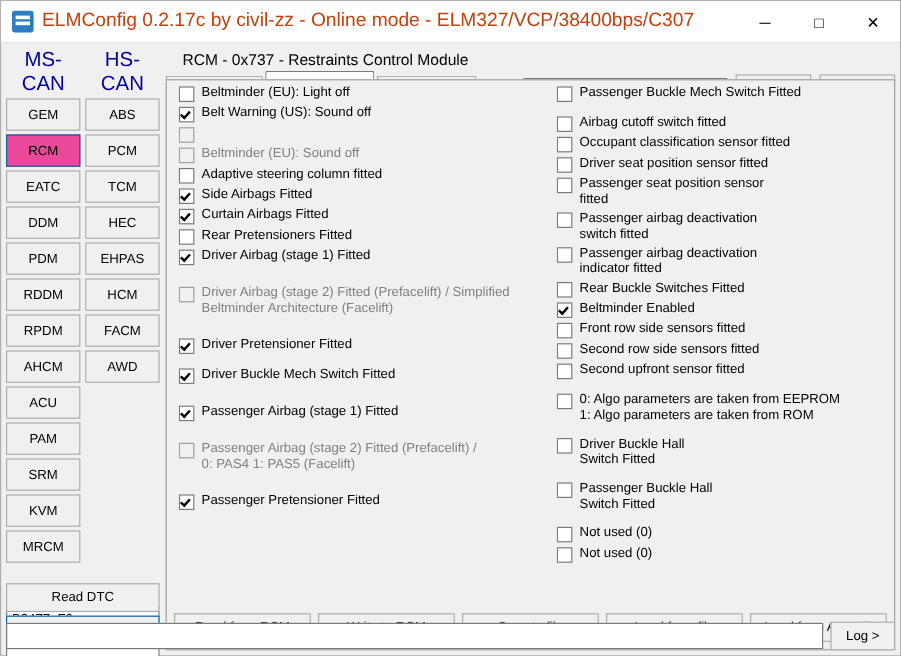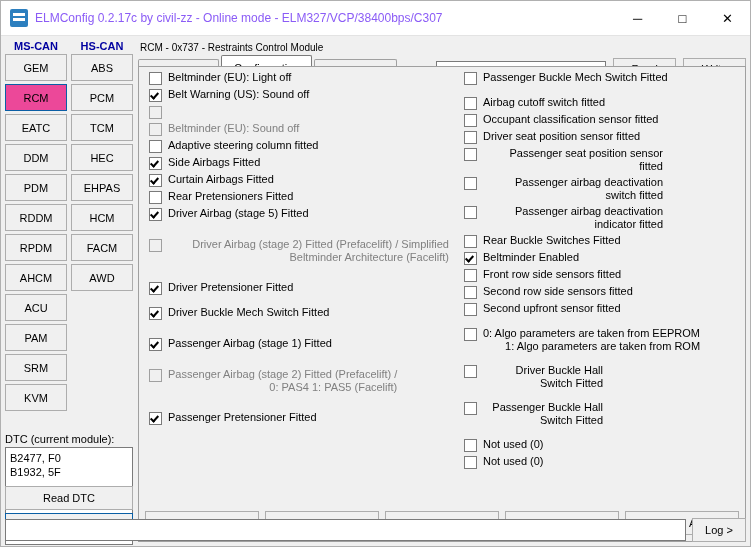--- a/index.html
+++ b/index.html
@@ -27,36 +27,36 @@
   .title-icon{
     width:18px;height:18px;margin-left:9px;margin-right:7px;
     background:#2c7fbf;border-radius:2px;
     position:relative;flex:none;
   }
   .title-icon:after{
     content:"";position:absolute;left:3px;top:4px;width:12px;height:3px;background:#fff;
     box-shadow:0 5px 0 #fff;
   }
   .title-text{
-    font-size:12px;color:#8b5cf6;flex:1;white-space:nowrap;overflow:hidden;
+    font-size:16px;color:#c2410c;flex:1;white-space:nowrap;overflow:hidden;
   }
   .title-btns{display:flex;height:34px;}
   .tbtn{
     width:45px;height:34px;display:flex;align-items:center;justify-content:center;
     font-size:13px;color:#000;
   }
   
   .content{position:absolute;top:35px;left:0;right:0;bottom:0;}
   
   .leftpanel{
     position:absolute;left:4px;top:4px;width:128px;bottom:4px;
   }
   .bus-head{display:flex;}
   .bus-head div{
-    width:62px;text-align:center;font-weight:bold;color:#0000a0;font-size:11px;
+    width:62px;text-align:center;font-weight:normal;color:#0000a0;font-size:17px;
     padding-bottom:2px;
   }
   .bus-head div:first-child{margin-right:4px;}
   .btncols{display:flex;}
   .btncol{width:62px;}
   .btncol:first-child{margin-right:4px;}
   .mbtn{
     height:25px;margin-bottom:3px;
     background:#f0f0f0;border:1px solid #adadad;
     display:flex;align-items:center;justify-content:center;
@@ -72,21 +72,21 @@
   .bottom-btns{position:absolute;left:0;right:0;bottom:2px;text-align:center;}
   .wbtn{
     height:22px;background:#f0f0f0;border:1px solid #adadad;
     display:flex;align-items:center;justify-content:center;font-size:11px;margin-bottom:3px;
   }
   .wbtn.focus{border:1px solid #0a5fa5;}
   
   .main{
     position:absolute;left:137px;right:4px;top:4px;bottom:4px;
   }
-  .module-title{font-size:10px;color:#000;margin:2px 0 3px 2px;}
+  .module-title{font-size:13px;color:#000;margin:2px 0 3px 14px;}
   .tabrow{
     position:relative;height:24px;display:flex;align-items:flex-end;
   }
   .tab{
     height:20px;padding:0 12px;display:flex;align-items:center;
     border:1px solid #a0a0a0;border-bottom:none;background:#f0f0f0;
     font-size:11px;margin-right:2px;border-radius:2px 2px 0 0;
   }
   .tab.active{height:24px;background:#fff;font-weight:normal;border-color:#7a7a7a;}
   .vinwrap{display:flex;align-items:center;margin-left:12px;}
@@ -111,21 +111,21 @@
   .cbrow{display:flex;align-items:flex-start;margin-bottom:3px;}
   .cb{
     width:11px;height:11px;border:1px solid #7a7a7a;background:#fff;
     flex:none;margin-right:6px;margin-top:1px;position:relative;
   }
   .cb.checked:after{
     content:"";position:absolute;left:2px;top:1px;width:3px;height:6px;
     border:solid #000;border-width:0 2px 2px 0;transform:rotate(42deg);
   }
   .cb.gray{background:#f0f0f0;border:1px solid #a0a0a0;}
-  .cbtext{font-size:11px;color:#000;line-height:13px;text-align:right;}
+  .cbtext{font-size:11px;color:#000;line-height:13px;}
   .cbtext.dim{color:#808080;}
   .spacer-sm{height:8px;}
   .spacer-md{height:14px;}
   .btnrow{
     position:absolute;left:6px;right:6px;bottom:6px;display:flex;justify-content:space-between;
   }
   .abtn{
     height:22px;flex:1;margin-right:6px;border:1px solid #adadad;background:#f0f0f0;
     display:flex;align-items:center;justify-content:center;font-size:11px;
   }
@@ -171,20 +171,21 @@
           <div class="mbtn">EATC</div>
           <div class="mbtn">DDM</div>
           <div class="mbtn">PDM</div>
           <div class="mbtn">RDDM</div>
           <div class="mbtn">RPDM</div>
           <div class="mbtn">AHCM</div>
           <div class="mbtn">ACU</div>
           <div class="mbtn">PAM</div>
           <div class="mbtn">SRM</div>
           <div class="mbtn">KVM</div>
+          <div class="mbtn">MRCM</div>
         </div>
         <div class="btncol">
           <div class="mbtn">ABS</div>
           <div class="mbtn">PCM</div>
           <div class="mbtn">TCM</div>
           <div class="mbtn">HEC</div>
           <div class="mbtn">EHPAS</div>
           <div class="mbtn">HCM</div>
           <div class="mbtn">FACM</div>
           <div class="mbtn">AWD</div>
@@ -249,21 +250,21 @@
             <div class="cbrow">
               <span class="cb checked"></span>
               <span class="cbtext">Curtain Airbags Fitted</span>
             </div>
             <div class="cbrow">
               <span class="cb"></span>
               <span class="cbtext">Rear Pretensioners Fitted</span>
             </div>
             <div class="cbrow">
               <span class="cb checked"></span>
-              <span class="cbtext">Driver Airbag (stage 5) Fitted</span>
+              <span class="cbtext">Driver Airbag (stage 1) Fitted</span>
             </div>
 
             <div class="spacer-md"></div>
             <div class="cbrow">
               <span class="cb gray"></span>
               <span class="cbtext dim">Driver Airbag (stage 2) Fitted (Prefacelift) / Simplified Beltminder Architecture (Facelift)</span>
             </div>
 
             <div class="spacer-md"></div>
             <div class="cbrow">

